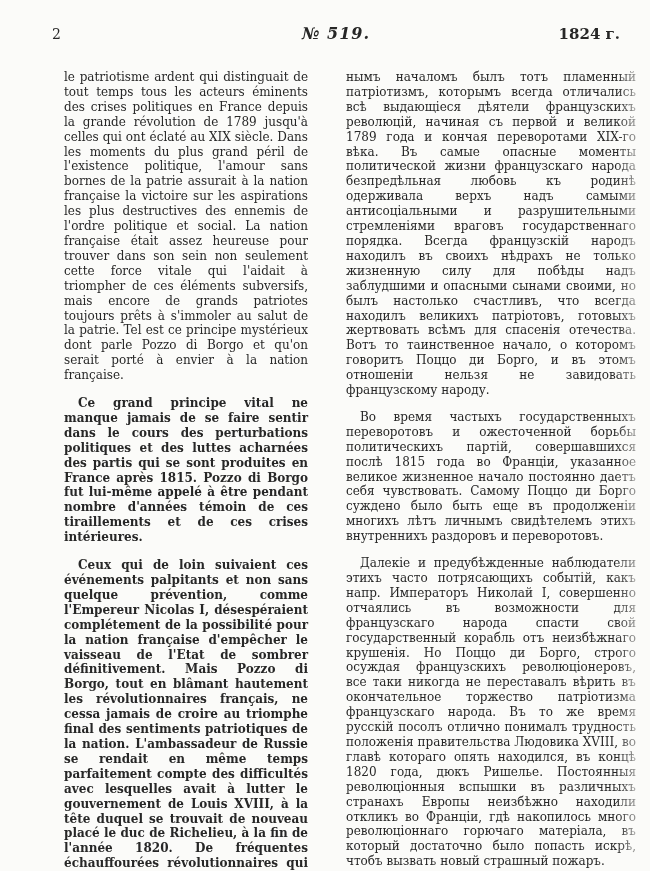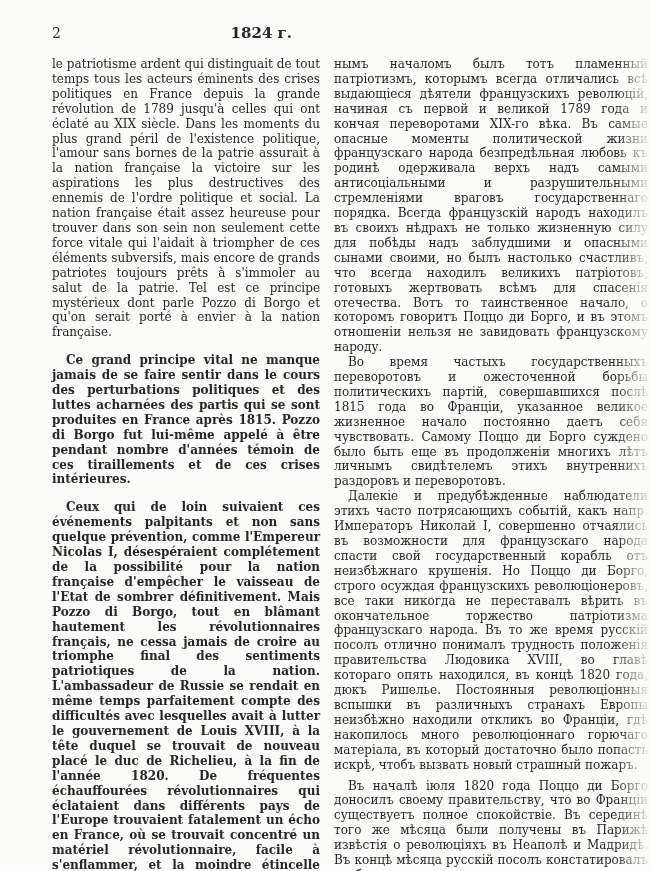--- a/index.html
+++ b/index.html
@@ -25,39 +25,40 @@
     gap: 14px;
     padding: 15px 0 0 52px;
   }
   .col {
     font-size: 12px;
     line-height: 14.9px;
     text-align: justify;
   }
   .col-left { width: 268px; }
   .col-right { flex: 1; min-width: 0; padding-right: 2px; }
-  .col p { margin: 0; }
+  .col p { margin: 12px; }
   .ind { text-indent: 14px; }
   .gap { margin-top: 13px !important; font-weight: bold; }
   .gap-sm { margin-top: 6px !important; }
   .fade-right {
     position: absolute;
     top: 0; right: 0;
     width: 34px; height: 100%;
     background: linear-gradient(to right, rgba(251,251,249,0), rgba(251,251,249,0.92));
     pointer-events: none;
   }
 </style>
 </head>
 <body>
 
 <div class="page">
 
   <div class="header">
     <span class="page-num">2</span>
+    <span class="issue">№ 519.</span>
     <span class="year">1824 г.</span>
   </div>
 
   <div class="columns">
 
     <div class="col col-left">
       <p>le patriotisme ardent qui distinguait de tout temps tous les acteurs éminents des crises politiques en France depuis la grande révolution de 1789 jusqu'à celles qui ont éclaté au XIX siècle. Dans les moments du plus grand péril de l'existence politique, l'amour sans bornes de la patrie assurait à la nation française la victoire sur les aspirations les plus destructives des ennemis de l'ordre politique et social. La nation française était assez heureuse pour trouver dans son sein non seulement cette force vitale qui l'aidait à triompher de ces éléments subversifs, mais encore de grands patriotes toujours prêts à s'immoler au salut de la patrie. Tel est ce principe mystérieux dont parle Pozzo di Borgo et qu'on serait porté à envier à la nation française.</p>
       <p class="ind gap">Ce grand principe vital ne manque jamais de se faire sentir dans le cours des perturbations politiques et des luttes acharnées des partis qui se sont produites en France après 1815. Pozzo di Borgo fut lui-même appelé à être pendant nombre d'années témoin de ces tiraillements et de ces crises intérieures.</p>
       <p class="ind gap">Ceux qui de loin suivaient ces événements palpitants et non sans quelque prévention, comme l'Empereur Nicolas I, désespéraient complétement de la possibilité pour la nation française d'empêcher le vaisseau de l'Etat de sombrer définitivement. Mais Pozzo di Borgo, tout en blâmant hautement les révolutionnaires français, ne cessa jamais de croire au triomphe final des sentiments patriotiques de la nation. L'ambassadeur de Russie se rendait en même temps parfaitement compte des difficultés avec lesquelles avait à lutter le gouvernement de Louis XVIII, à la tête duquel se trouvait de nouveau placé le duc de Richelieu, à la fin de l'année 1820. De fréquentes échauffourées révolutionnaires qui éclataient dans différents pays de l'Europe trouvaient fatalement un écho en France, où se trouvait concentré un matériel révolutionnaire, facile à s'enflammer, et la moindre étincelle eut suffi pour y produire un terrible embrasement.</p>
       <p class="ind gap-sm">Au commencement de juillet 1820, Pozzo di Borgo annonçait à son gouvernement que la tranquillité la plus parfaite régnait en France. Vers le 15 du même mois on reçut à Paris la nouvelle des révolutions qui avaient éclaté à Naples et à Madrid. A la fin du mois l'ambassadeur de Russie constatait l'impression pro-</p>

